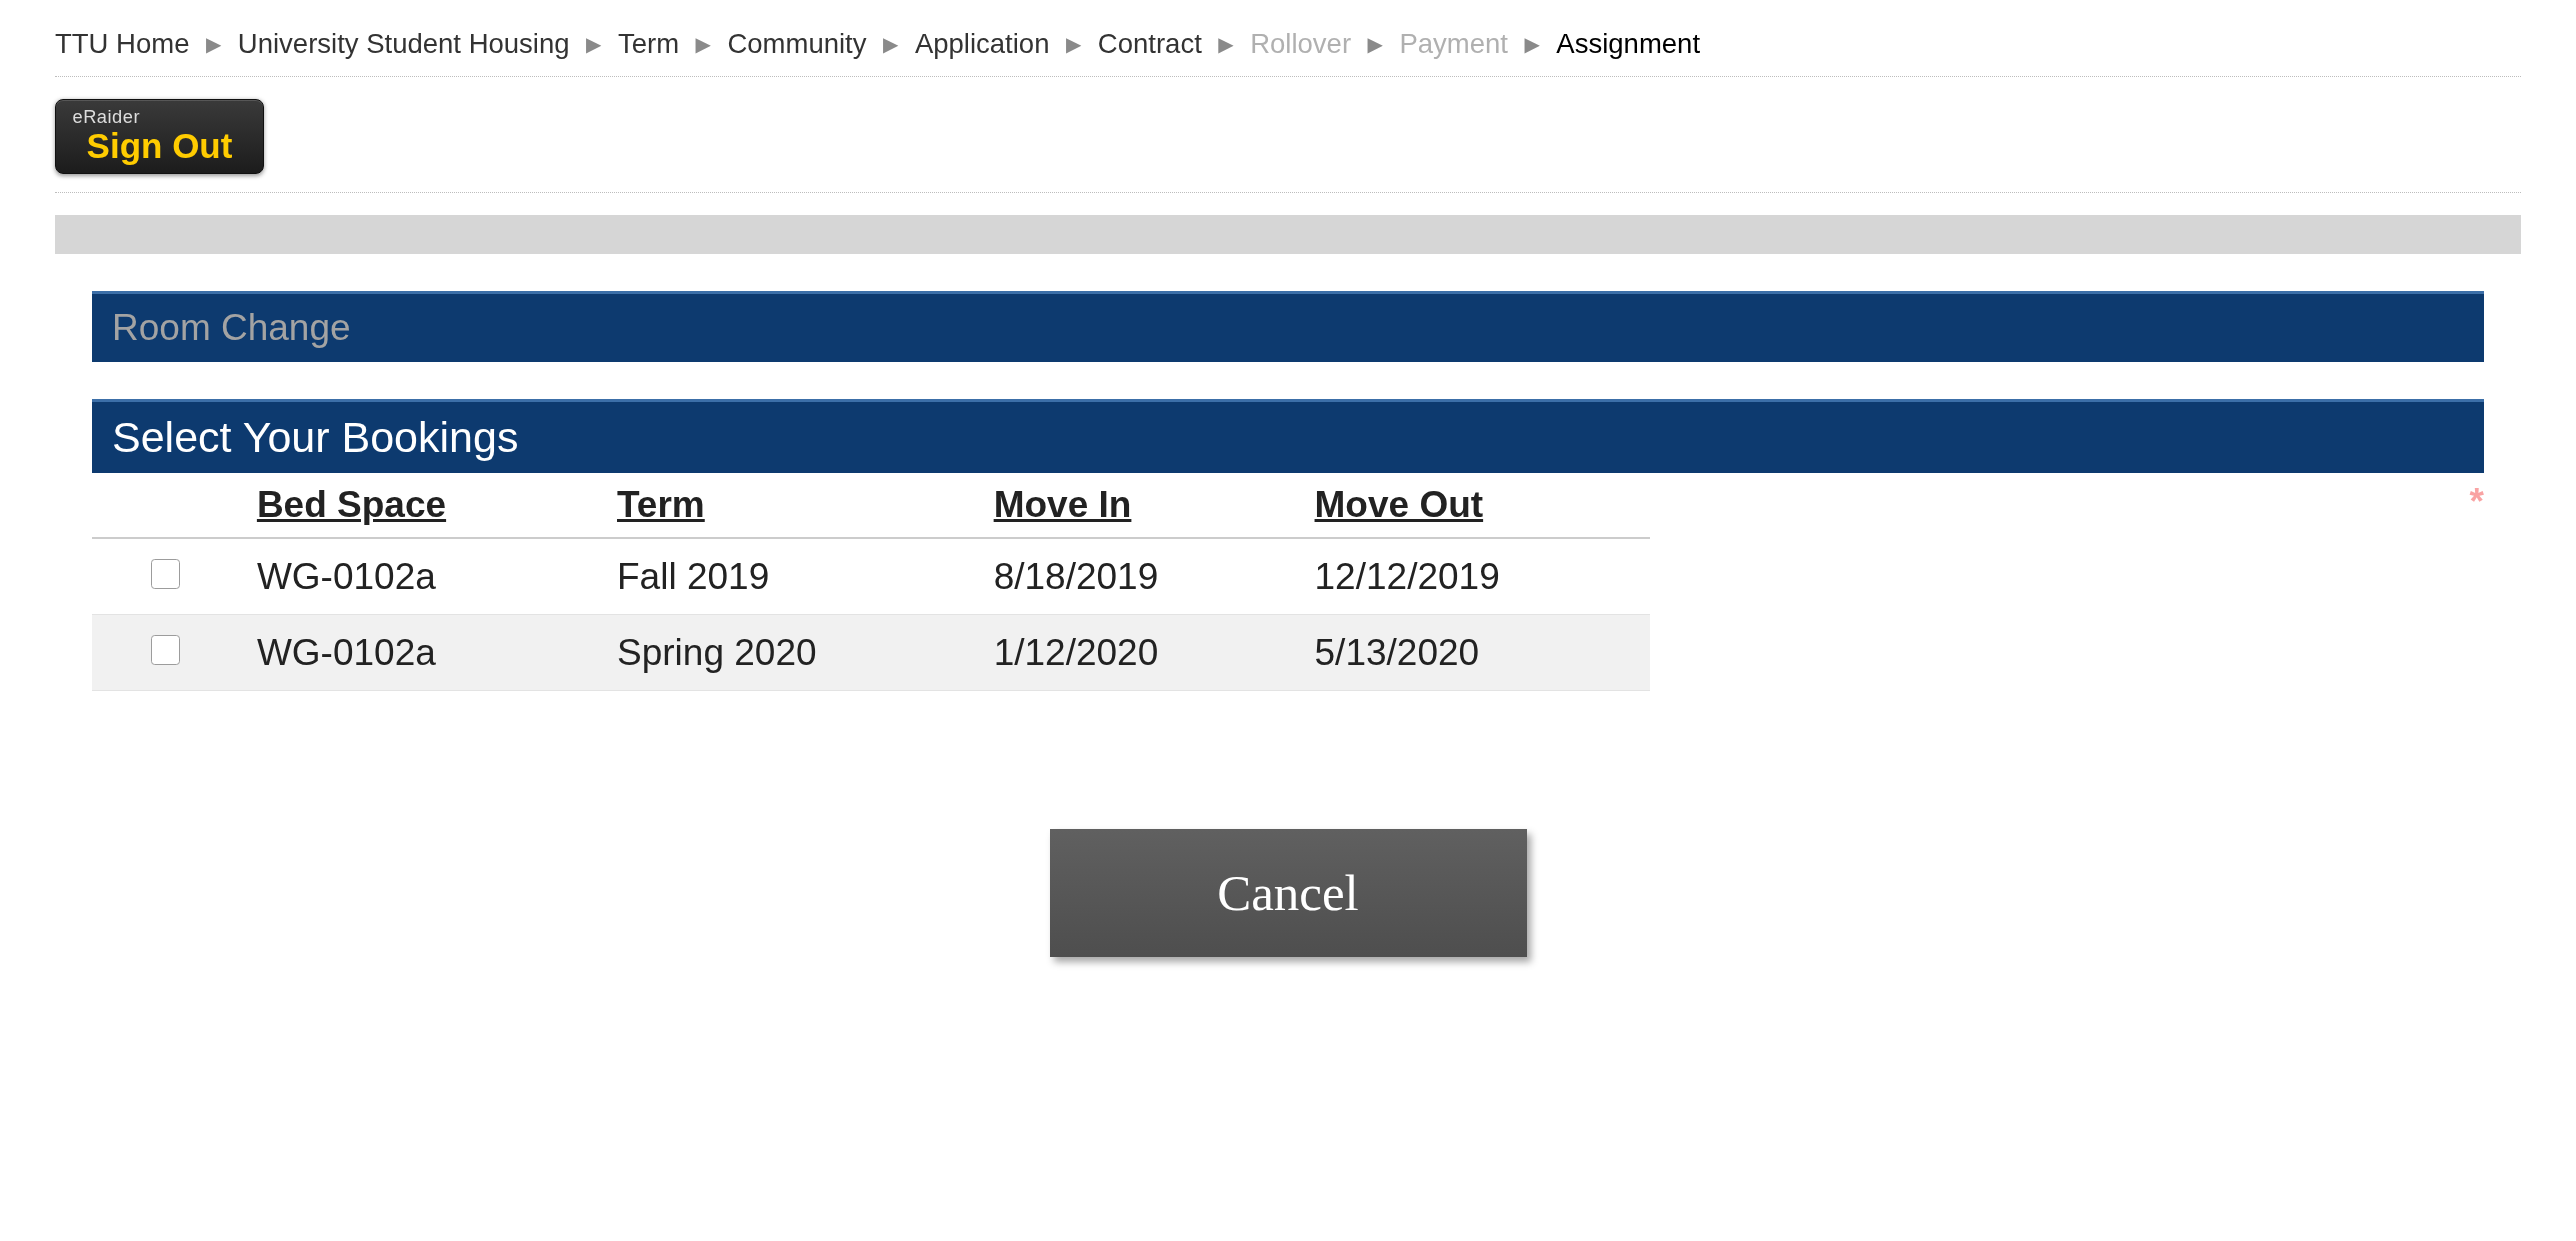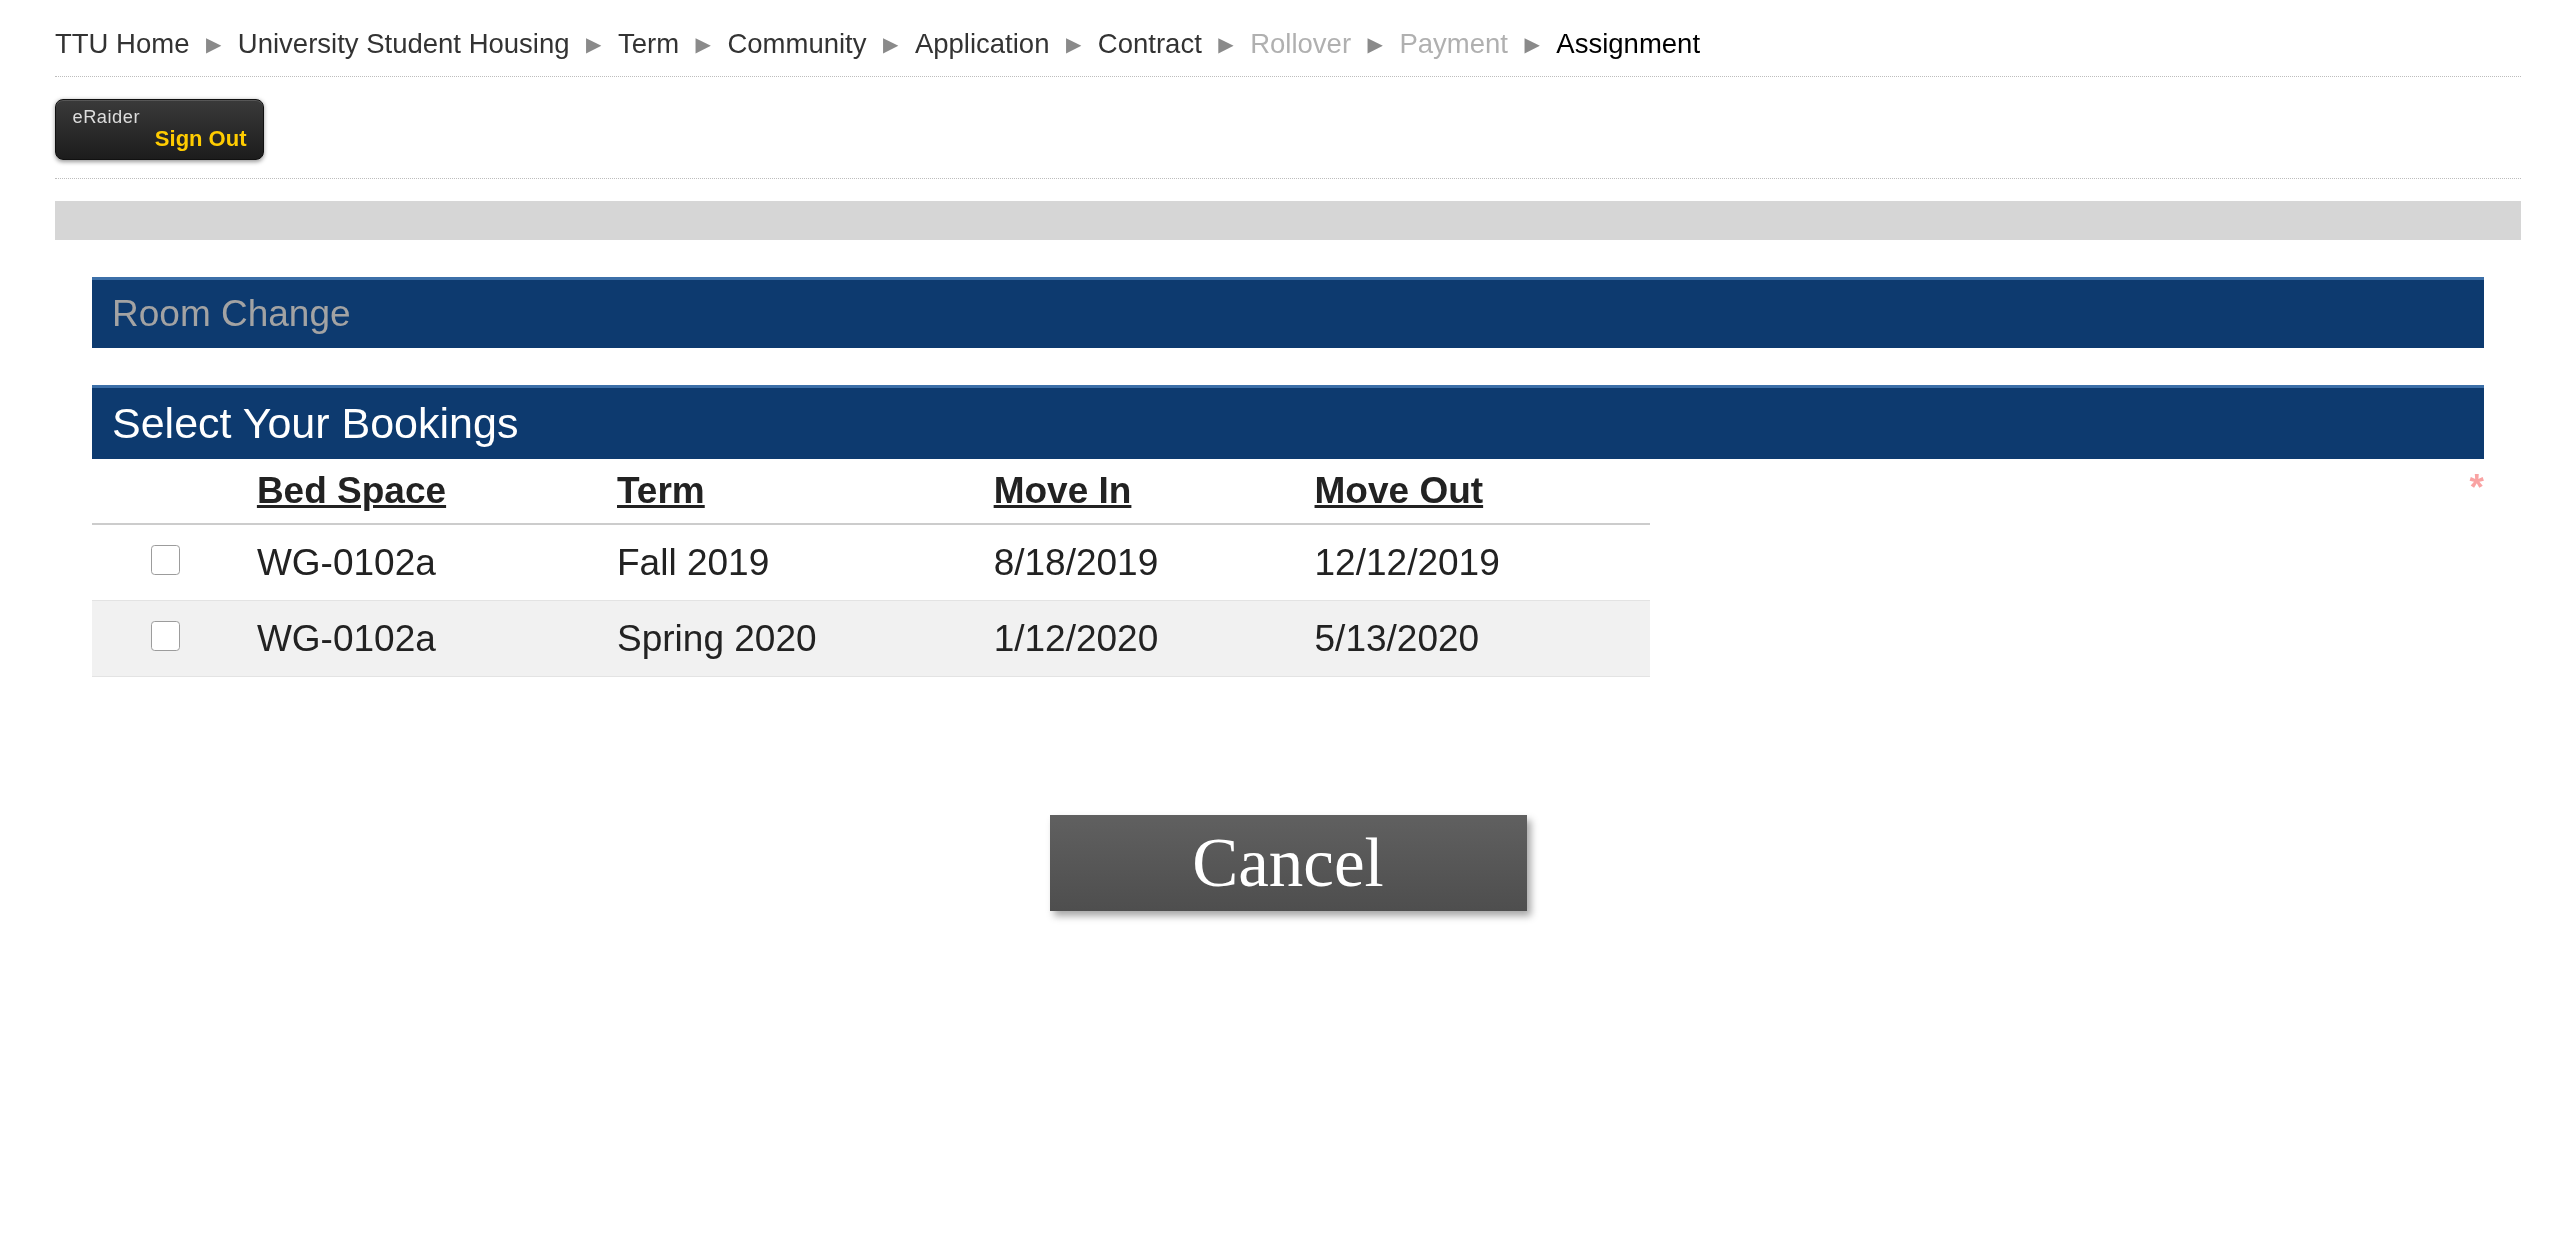--- a/index.html
+++ b/index.html
@@ -81,22 +81,22 @@
     font-family:var(--ui-font);
     font-size:18.3px;
     letter-spacing:0.5px;
     text-align:left;
   }
   .sign-out-btn .out{
     display:block;
     color:#ffcc00;
     font-family:var(--ui-font);
     font-weight:bold;
-    font-size:22px;
-    text-align:right;
+    font-size:35px;
+    text-align:center;
     margin-top:-1.8px;
   }
 
   .grey-strip{
     height:39px;
     background:var(--grey-bar);
     margin-top:22px;
   }
 
   .content{
@@ -169,25 +169,25 @@
   }
 
   .button-row{
     display:flex;
     justify-content:center;
     gap:147px;
     margin-top:138px;
   }
   .big-btn{
     font-family:var(--body-font);
-    font-size:69px;
+    font-size:51px;
     color:#ffffff;
     border:none;
     width:477px;
-    height:96px;
+    height:128px;
     cursor:pointer;
     box-shadow:3.7px 4.6px 7.3px rgba(0,0,0,.35);
     display:flex;
     align-items:center;
     justify-content:center;
   }
   .btn-cancel{
     background:linear-gradient(var(--btn-grey),var(--btn-grey-dark));
   }
   .btn-continue{

